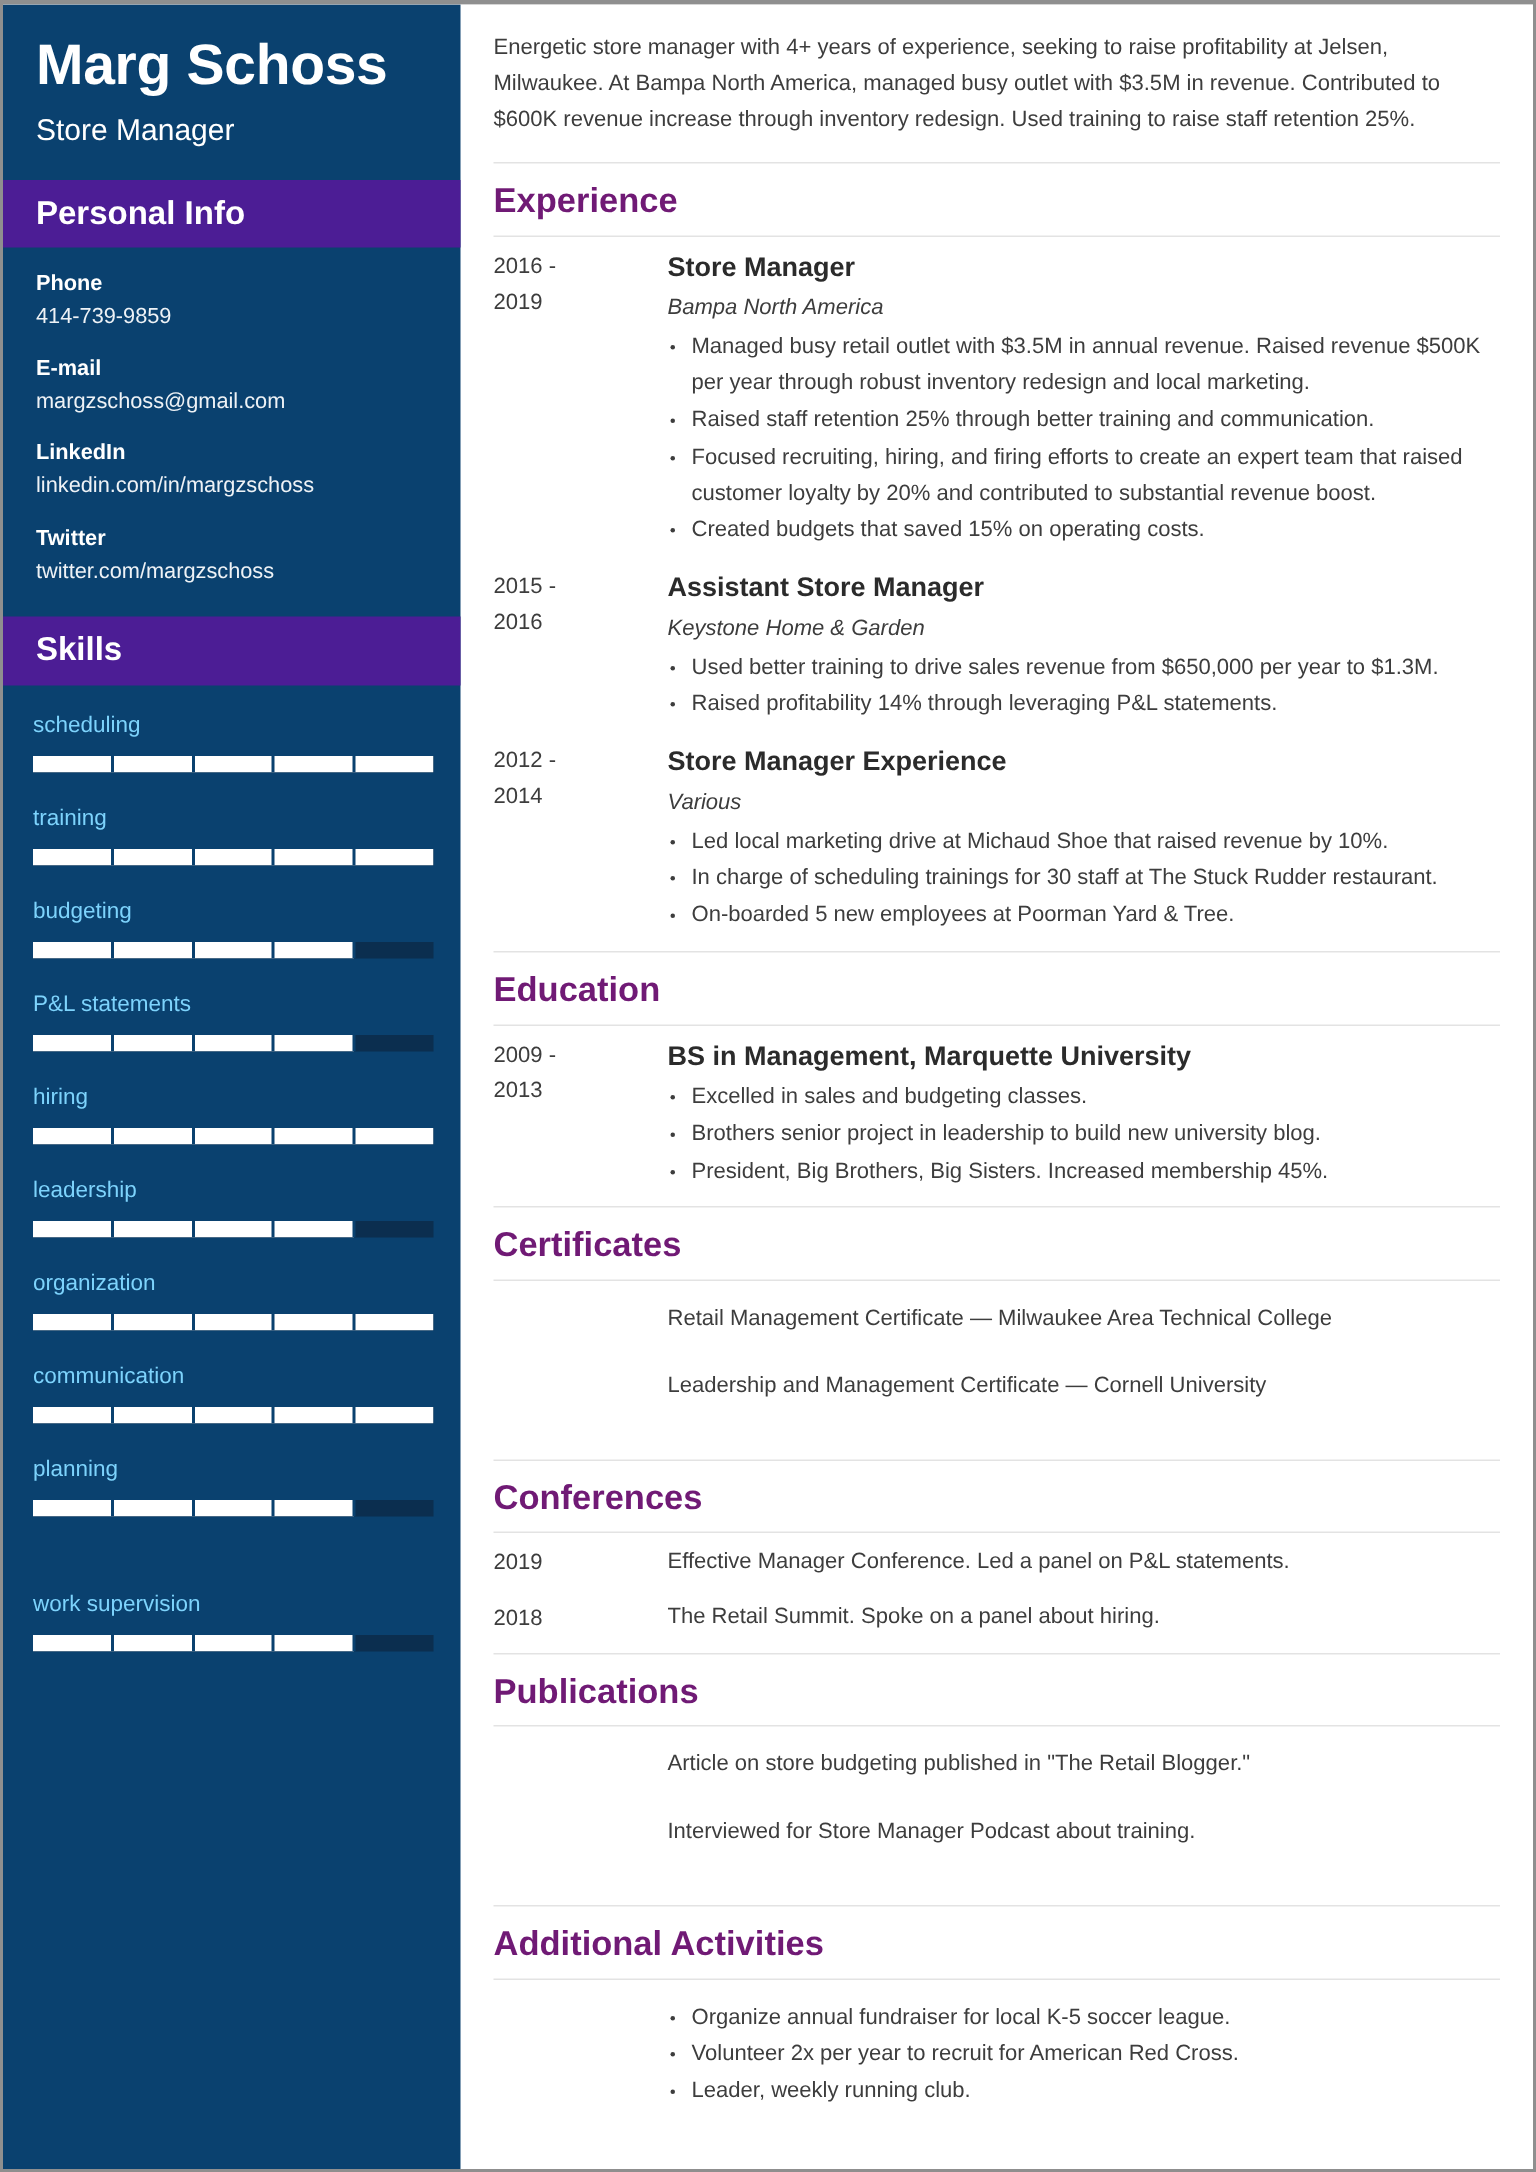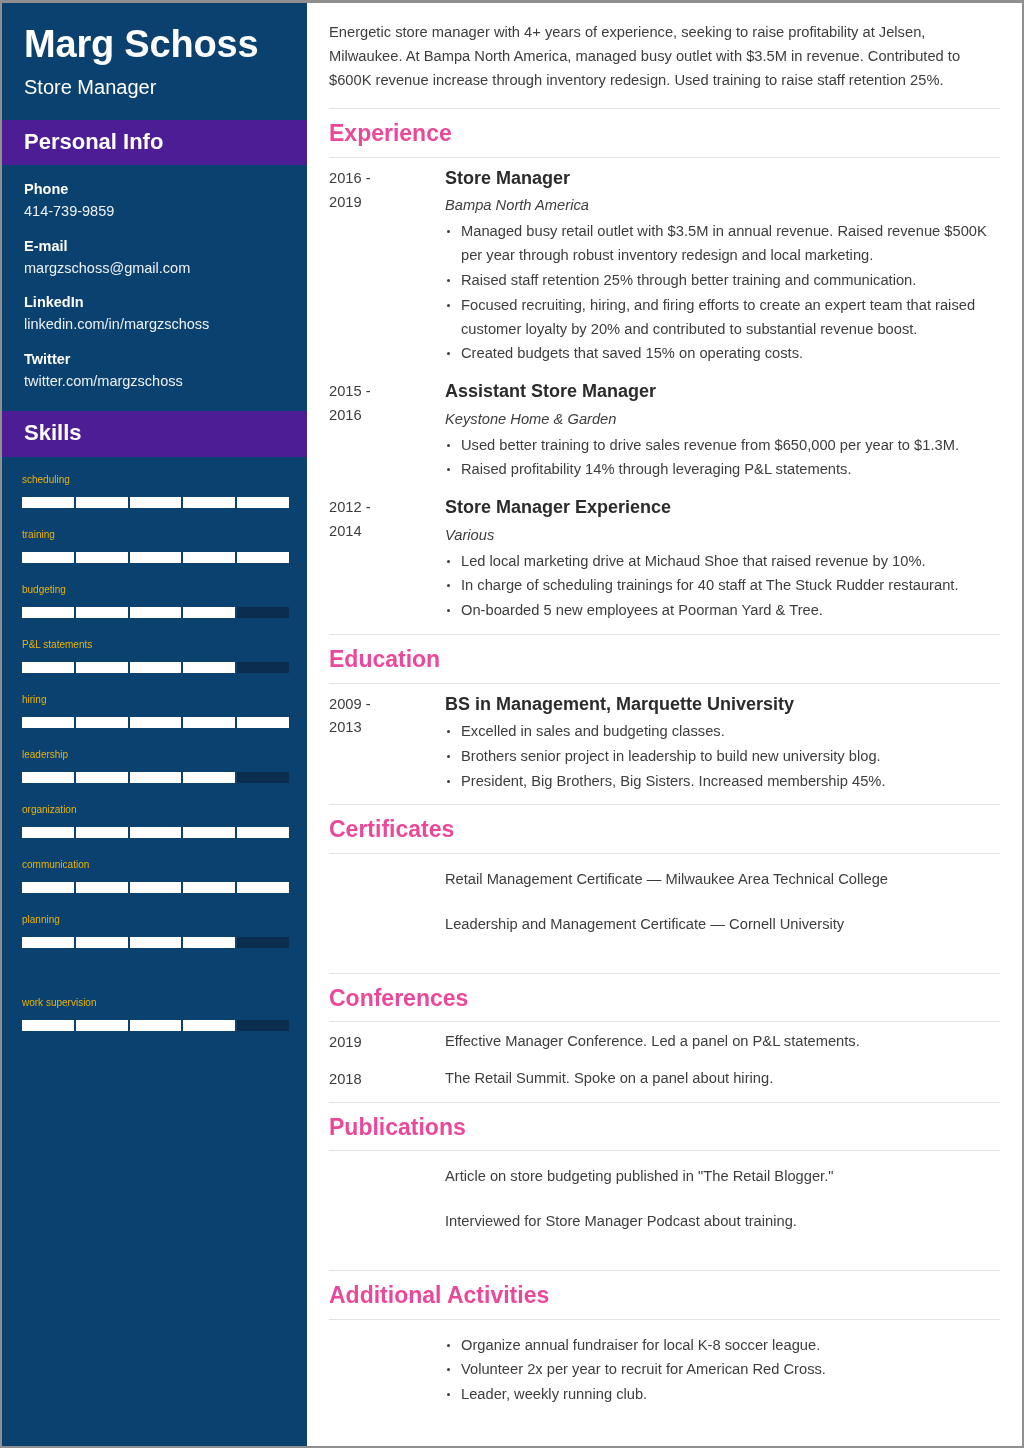--- a/index.html
+++ b/index.html
@@ -79,24 +79,24 @@
     font-weight: normal;
     line-height: 1.4;
     color: #eef2f6;
     word-break: break-word;
   }
 
   .skills-body { padding: 16px 18px 20px 20px; }
   .skill { margin-bottom: 20px; }
   .skill:last-child { margin-bottom: 0; margin-top: 48px; }
   .skill-name {
-    font-size: 10px;
+    font-size: 15px;
     line-height: 1.4;
     margin-bottom: 10px;
-    color: #eab308;
+    color: #7dd3fc;
   }
   .skill-track {
     position: relative;
     height: 11px;
     width: 267px;
     background: #0b2e4f;
     overflow: hidden;
   }
   .skill-fill {
     position: absolute;
@@ -128,21 +128,21 @@
     font-size: 14.7px;
     line-height: 1.62;
     color: #3d3d3d;
     margin: 0 0 16px 0;
   }
 
   .section { margin: 0; }
   .section-title {
     font-size: 23px;
     font-weight: bold;
-    color: #ec4899;
+    color: #701a75;
     line-height: 1.2;
     margin: 0;
     padding: 11px 0 9px 0;
     border-top: 1px solid #e3e3e3;
     border-bottom: 1px solid #e3e3e3;
   }
 
   .entries { padding-top: 8px; }
   .entry {
     display: flex;
@@ -424,21 +424,21 @@
           <div class="entry">
             <div class="entry-date">
               <div>2012 -</div>
               <div>2014</div>
             </div>
             <div class="entry-body">
               <div class="entry-title">Store Manager Experience</div>
               <div class="entry-sub">Various</div>
               <ul class="bullets">
                 <li>Led local marketing drive at Michaud Shoe that raised revenue by 10%.</li>
-                <li>In charge of scheduling trainings for 40 staff at The Stuck Rudder restaurant.</li>
+                <li>In charge of scheduling trainings for 30 staff at The Stuck Rudder restaurant.</li>
                 <li>On-boarded 5 new employees at Poorman Yard &amp; Tree.</li>
               </ul>
             </div>
           </div>
         </div>
     </section>
 
     <section class="section">
       <h2 class="section-title">Education</h2>
       <div class="entries" id="education-host">
@@ -494,21 +494,21 @@
       <div class="plain-block" id="publications-host">
           <div class="entry-plain">Article on store budgeting published in "The Retail Blogger."</div>
           <div class="entry-plain">Interviewed for Store Manager Podcast about training.</div>
         </div>
     </section>
 
     <section class="section">
       <h2 class="section-title">Additional Activities</h2>
       <div class="bullets-block" id="activities-host">
           <ul class="bullets">
-            <li>Organize annual fundraiser for local K-8 soccer league.</li>
+            <li>Organize annual fundraiser for local K-5 soccer league.</li>
             <li>Volunteer 2x per year to recruit for American Red Cross.</li>
             <li>Leader, weekly running club.</li>
           </ul>
         </div>
     </section>
 
   </main>
 </div>
 
 </body></html>

